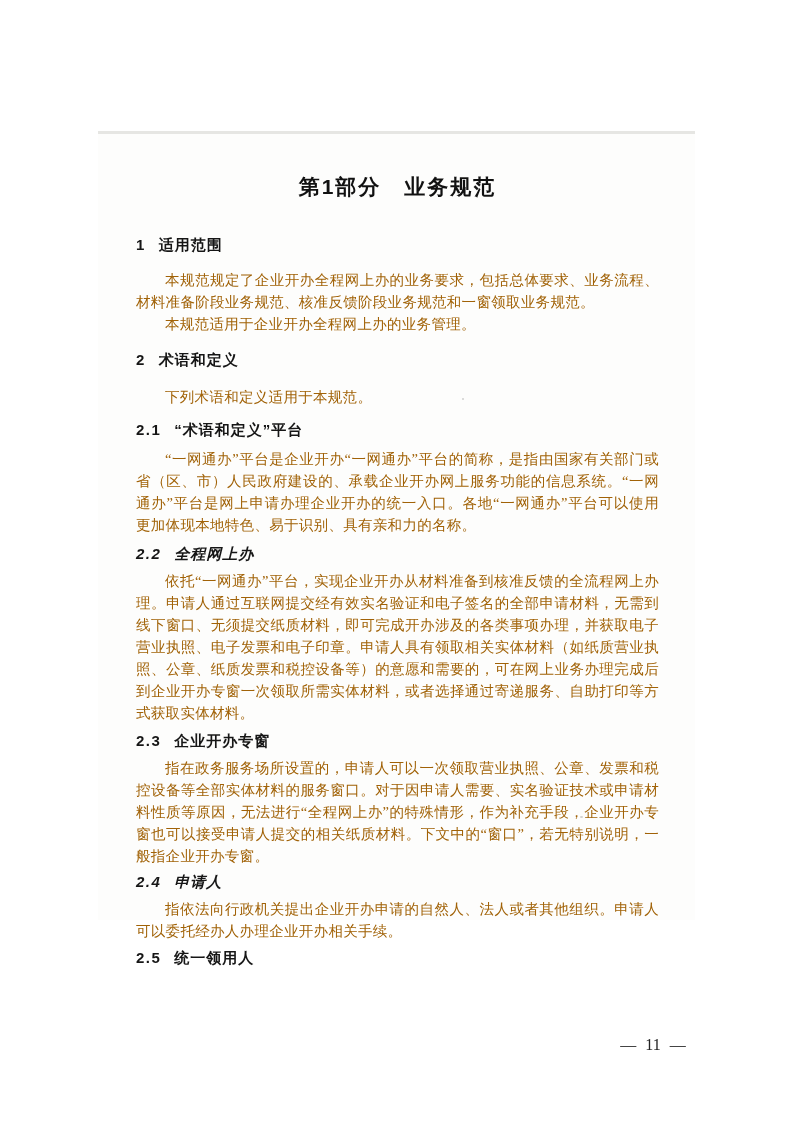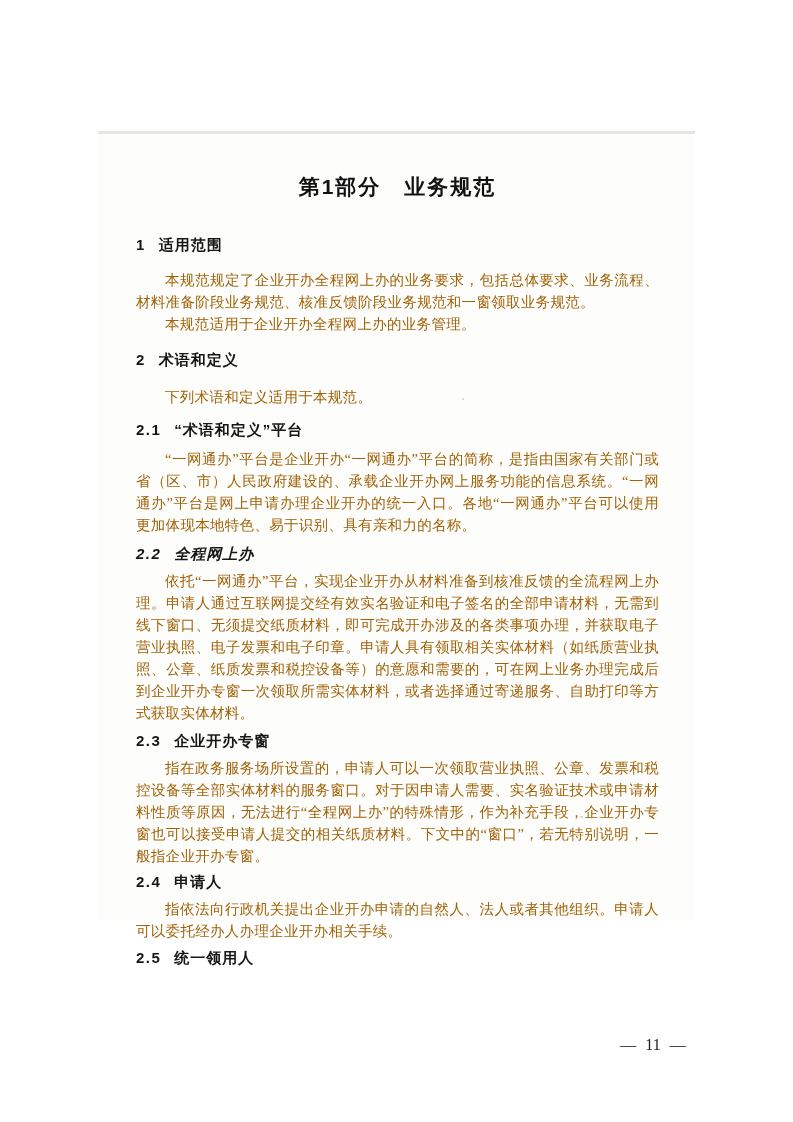--- a/index.html
+++ b/index.html
@@ -61,21 +61,21 @@
   .mt-h1   { margin-top: 32px; }
   .mt-p1   { margin-top: 13px; }
   .mt-h2   { margin-top: 14px; }
   .mt-intro{ margin-top: 15px; }
   .mt-t21  { margin-top: 11px; }
   .mt-b21  { margin-top: 7px; }
   .mt-t22  { margin-top: 7px; font-style: italic; }
   .mt-b22  { margin-top: 5px; }
   .mt-t23  { margin-top: 6px; }
   .mt-b23  { margin-top: 5px; }
-  .mt-t24  { margin-top: 4px; }
+  .mt-t24  { margin-top: 4px; font-style: italic; }
   .mt-b24  { margin-top: 5px; }
   .mt-t25  { margin-top: 5px; }
   
   .footer {
     position: absolute;
     top: 1036px;
     left: 607px;
     width: 92px;
     display: flex;
     justify-content: center;

